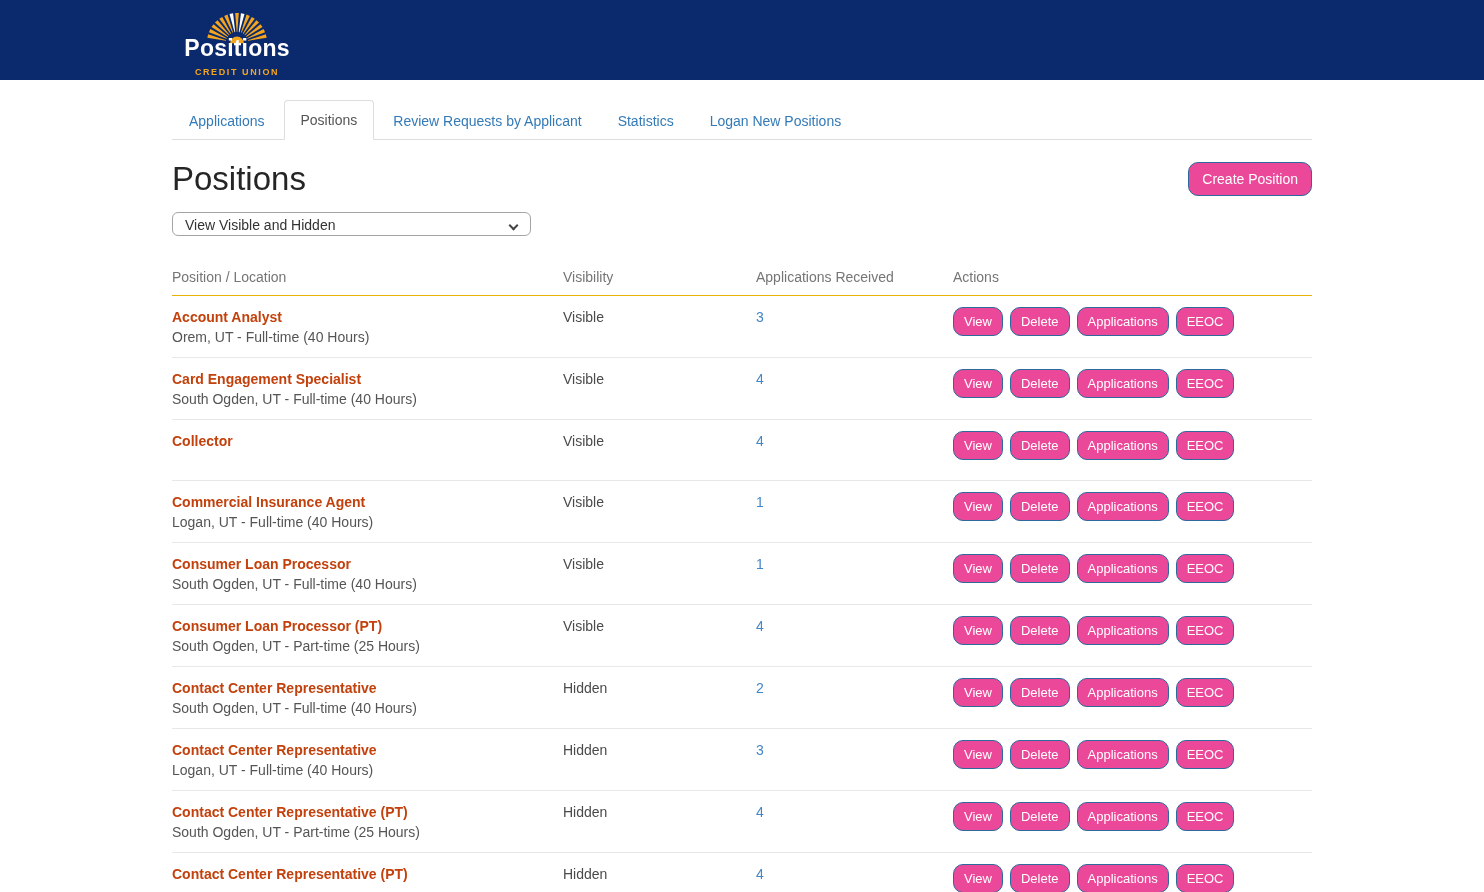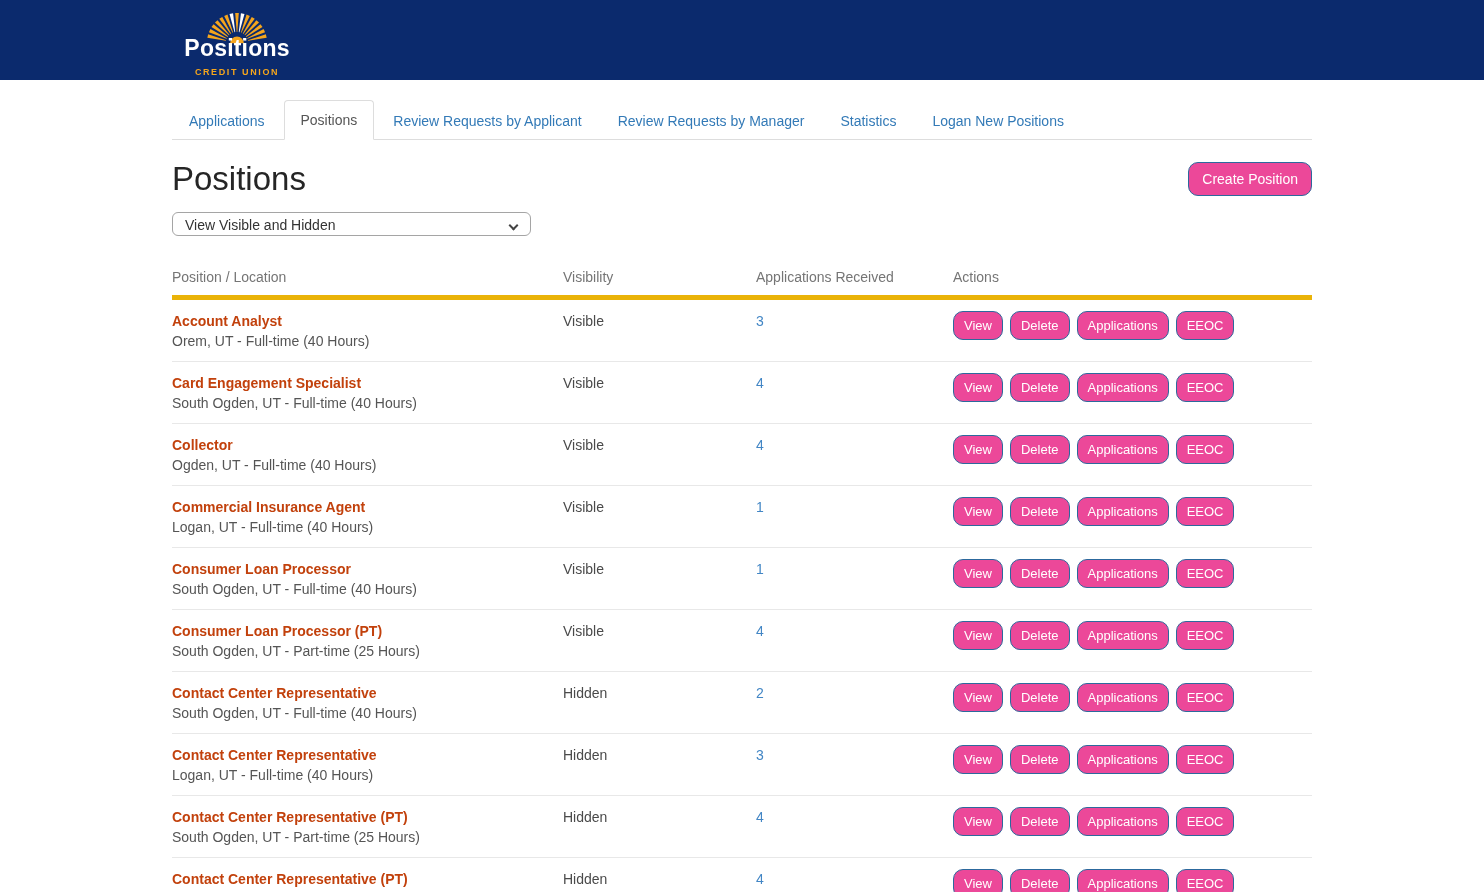--- a/index.html
+++ b/index.html
@@ -134,21 +134,21 @@
     transform: rotate(45deg);
     pointer-events: none;
   }
 
   
   .ptable { margin-top: 31px; }
   .thead {
     display: flex;
     color: #757575;
     padding: 2px 0 10px 0;
-    border-bottom: 5px solid #eab308;
+    border-bottom: 1px solid #eab308;
   }
   .col-pos  { width: 391px; }
   .col-vis  { width: 193px; }
   .col-apps { width: 197px; }
   .col-act  { flex: 1; }
 
   .prow {
     display: flex;
     align-items: flex-start;
     padding: 11px 0 10px 0;
@@ -217,23 +217,20 @@
       <div class="tab">
       <span>Applications</span>
     </div>
       <div class="tab active">
       <span>Positions</span>
     </div>
       <div class="tab">
       <span>Review Requests by Applicant</span>
     </div>
       <div class="tab">
-      <span>Review Requests by Manager</span>
-    </div>
-      <div class="tab">
       <span>Statistics</span>
     </div>
       <div class="tab">
       <span>Logan New Positions</span>
     </div>
     </nav>
 
   <div class="page-head">
     <h1 class="page-title">Positions</h1>
     <button class="btn btn-create">Create Position</button>
@@ -290,21 +287,20 @@
           <button class="btn btn-action">View</button>
           <button class="btn btn-action">Delete</button>
           <button class="btn btn-action">Applications</button>
           <button class="btn btn-action">EEOC</button>
         </div>
       </div>
     </div>
         <div class="prow">
       <div class="col-pos">
         <a class="pos-link">Collector</a>
-        <div class="pos-loc">Ogden, UT - Full-time (40 Hours)</div>
       </div>
       <div class="col-vis">
         <span class="vis-text">Visible</span>
       </div>
       <div class="col-apps">
         <a class="count-link">4</a>
       </div>
       <div class="col-act">
         <div class="actions">
           <button class="btn btn-action">View</button>

